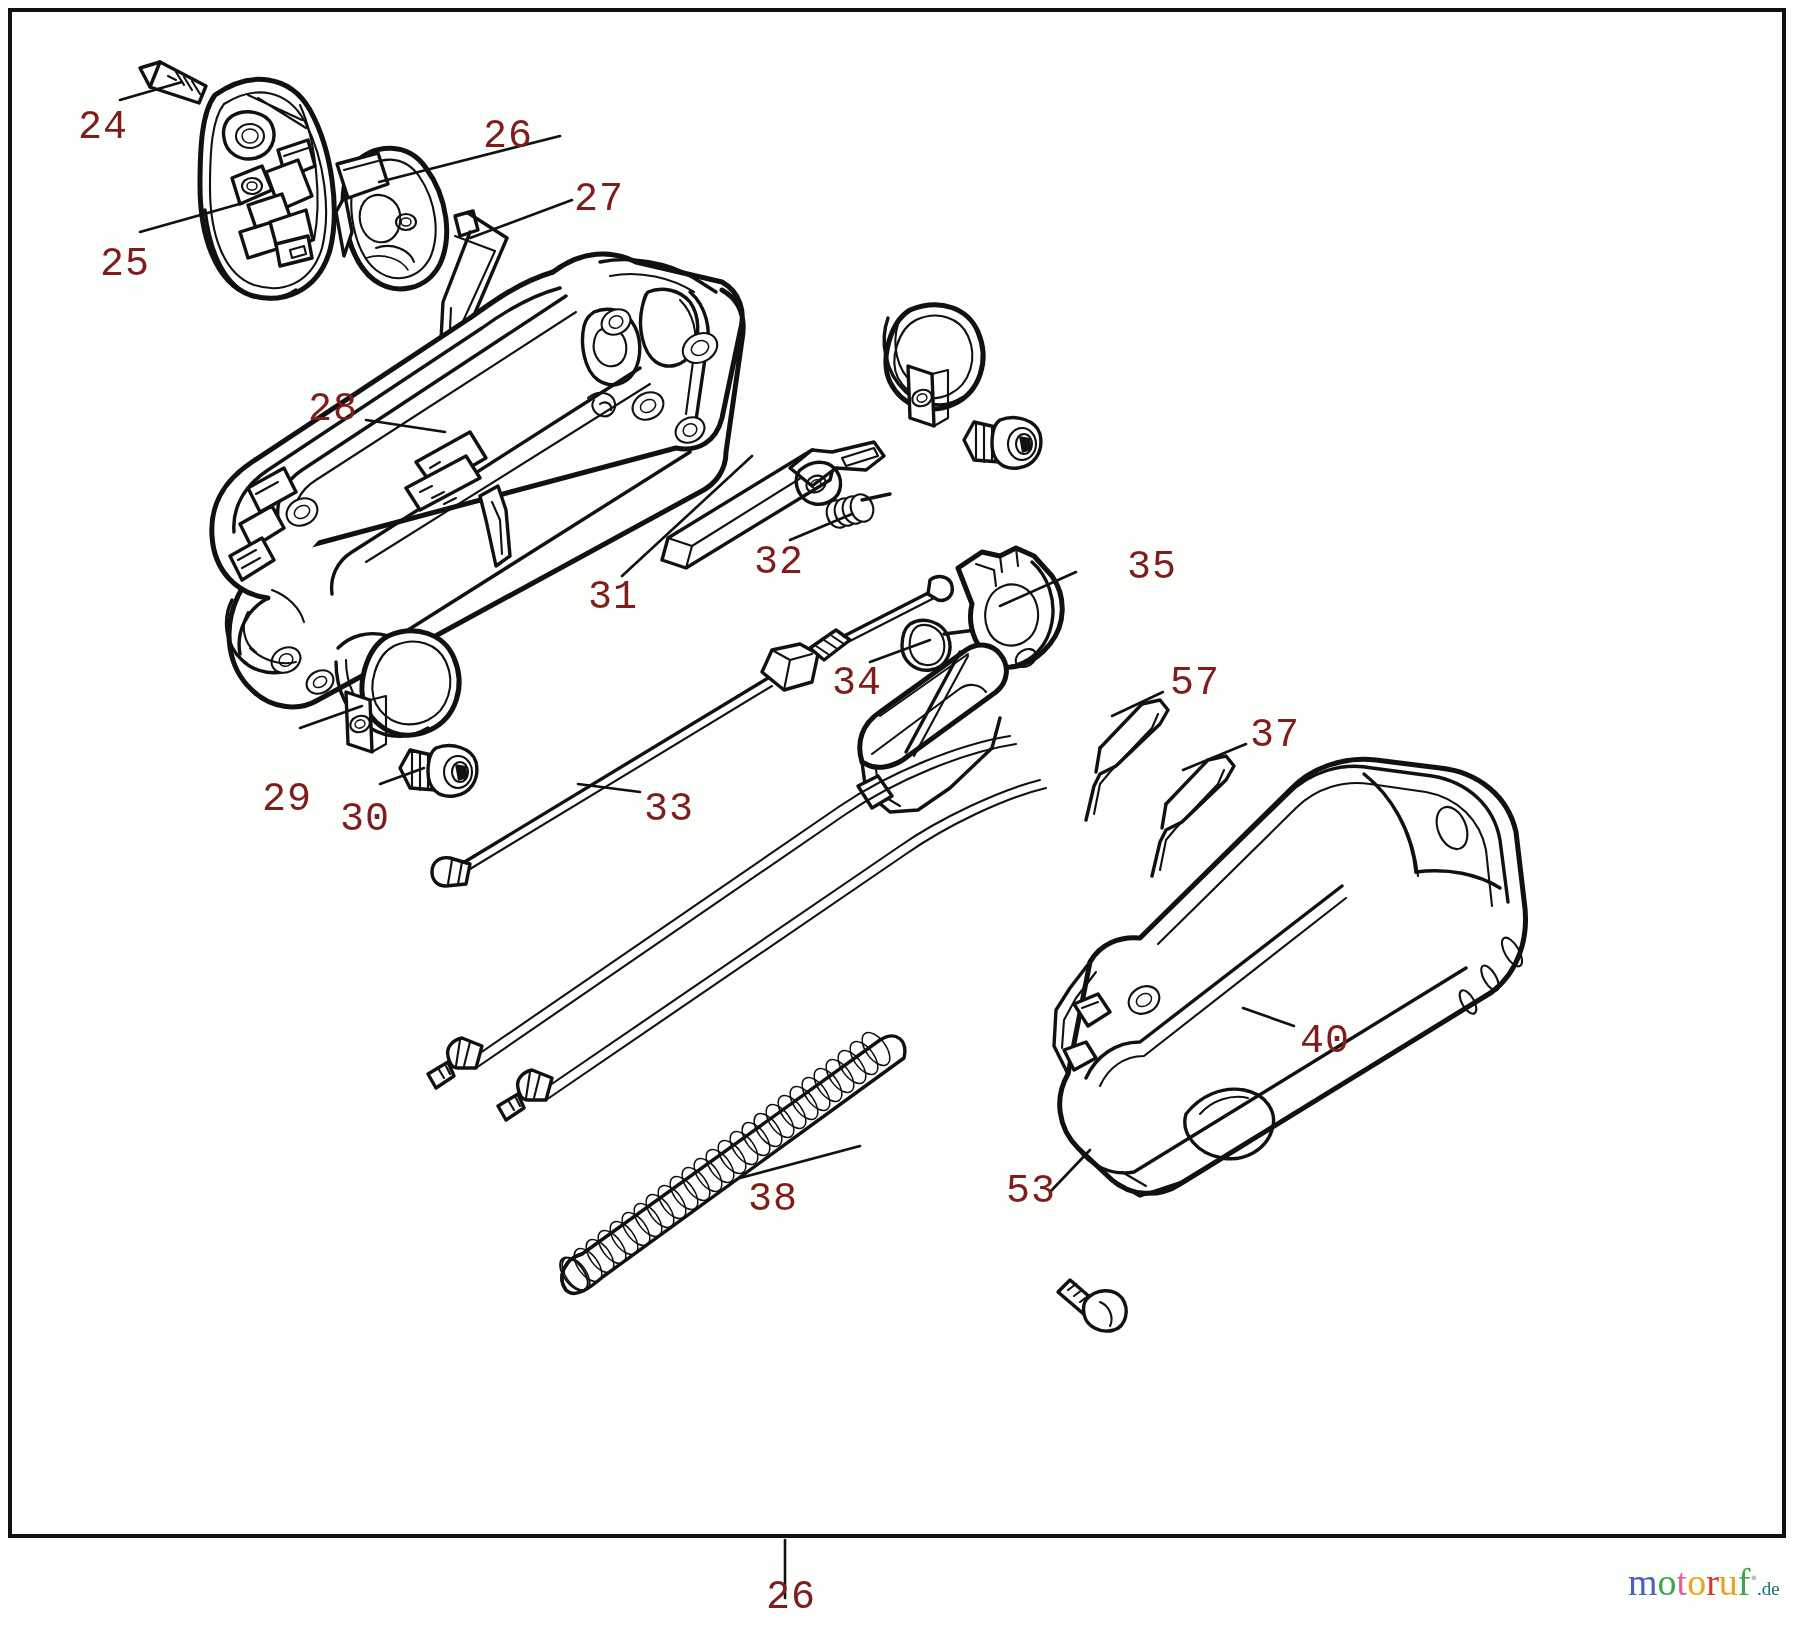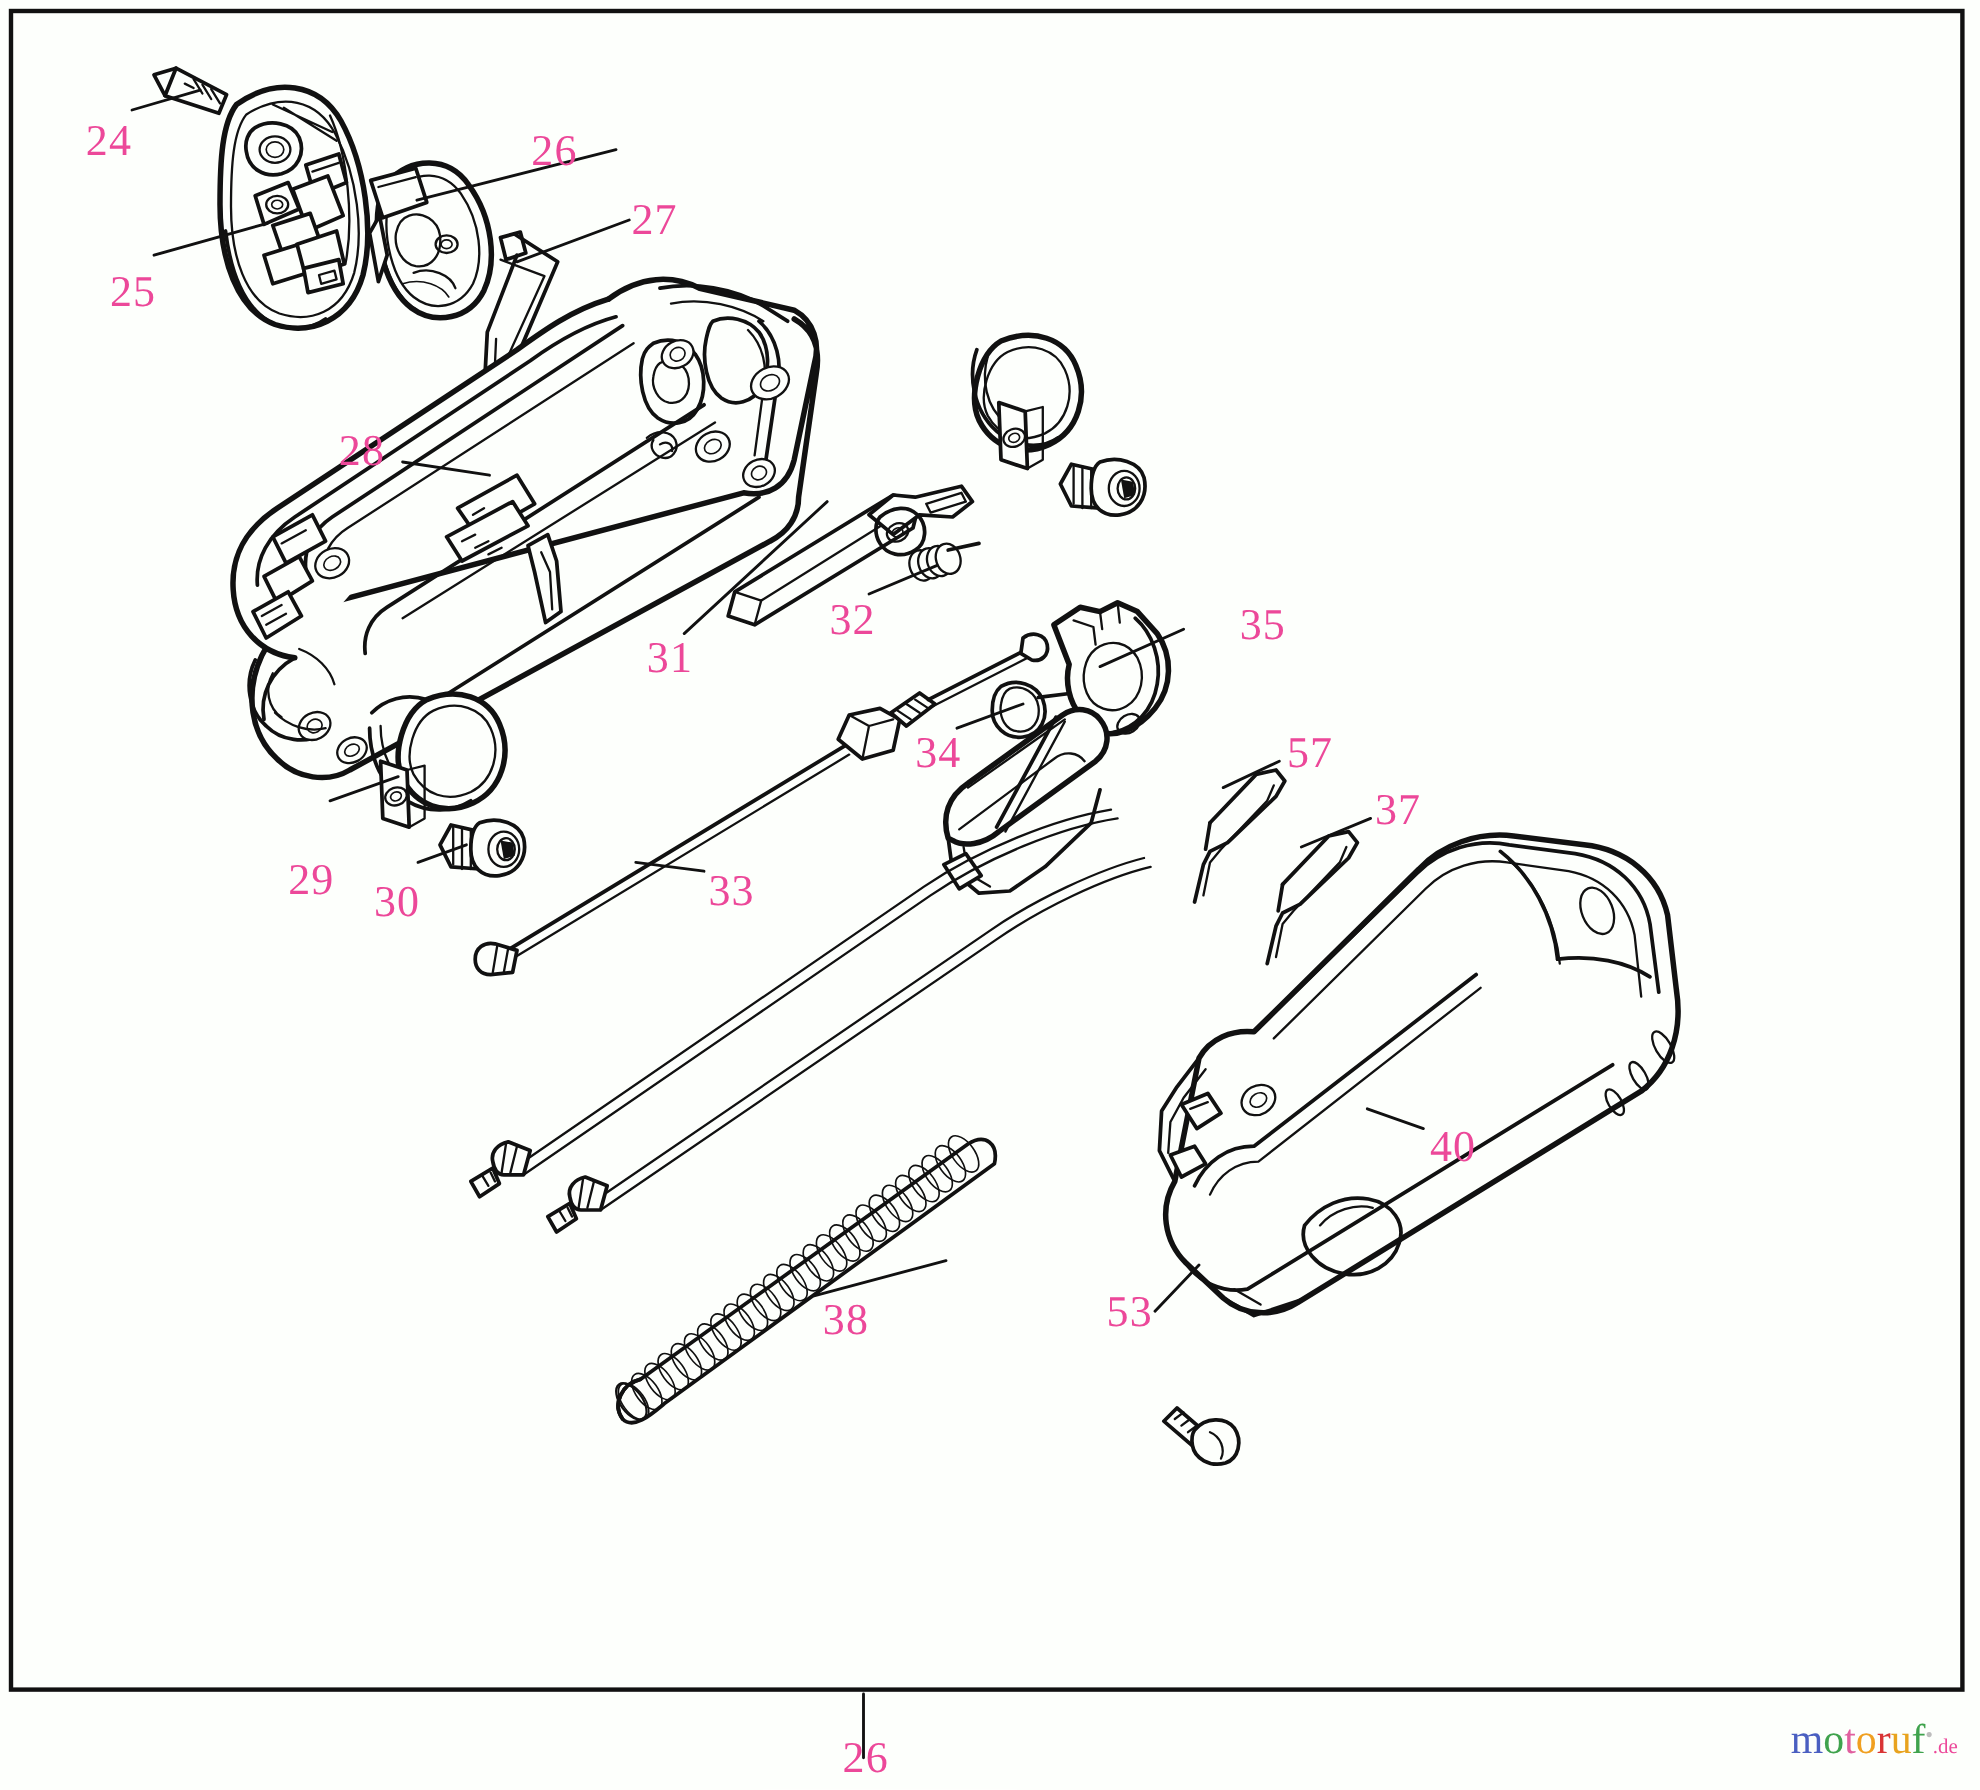--- a/index.html
+++ b/index.html
@@ -1,22 +1,22 @@
 <!DOCTYPE html>
 <html><head>
 <meta charset="utf-8">
 <style>
   html,body{margin:0;padding:0;background:#ffffff;}
   body{font-family:"Liberation Sans",sans-serif;}
   #page{position:relative;width:1800px;height:1627px;background:#fdfffc;overflow:hidden;}
   #frame{position:absolute;left:8px;top:8px;width:1778px;height:1530px;border:4px solid #111;box-sizing:border-box;background:#fdfffc;}
   #svgroot{position:absolute;left:0;top:0;width:1800px;height:1627px;}
-  .lbl{position:absolute;font-family:Liberation Serif, serif;font-size:40px;color:#ec4899;letter-spacing:1px;white-space:nowrap;line-height:1;}
+  .lbl{position:absolute;font-family:Liberation Mono, monospace;font-size:40px;color:#7f1d1d;letter-spacing:1px;white-space:nowrap;line-height:1;}
   #wm{position:absolute;left:1628px;top:1563px;font-family:"Liberation Serif",serif;font-size:38px;line-height:1;white-space:nowrap;}
-  #wm .de{font-size:19px;color:#ec4899;}
+  #wm .de{font-size:19px;color:#0f766e;}
   #wm sup{font-size:11px;color:#bdbdbd;}
 </style>
 </head>
 <body>
 
 <div id="page">
 
   <div id="frame"></div>
 
   <svg id="svgroot" viewBox="0 0 1800 1627">

